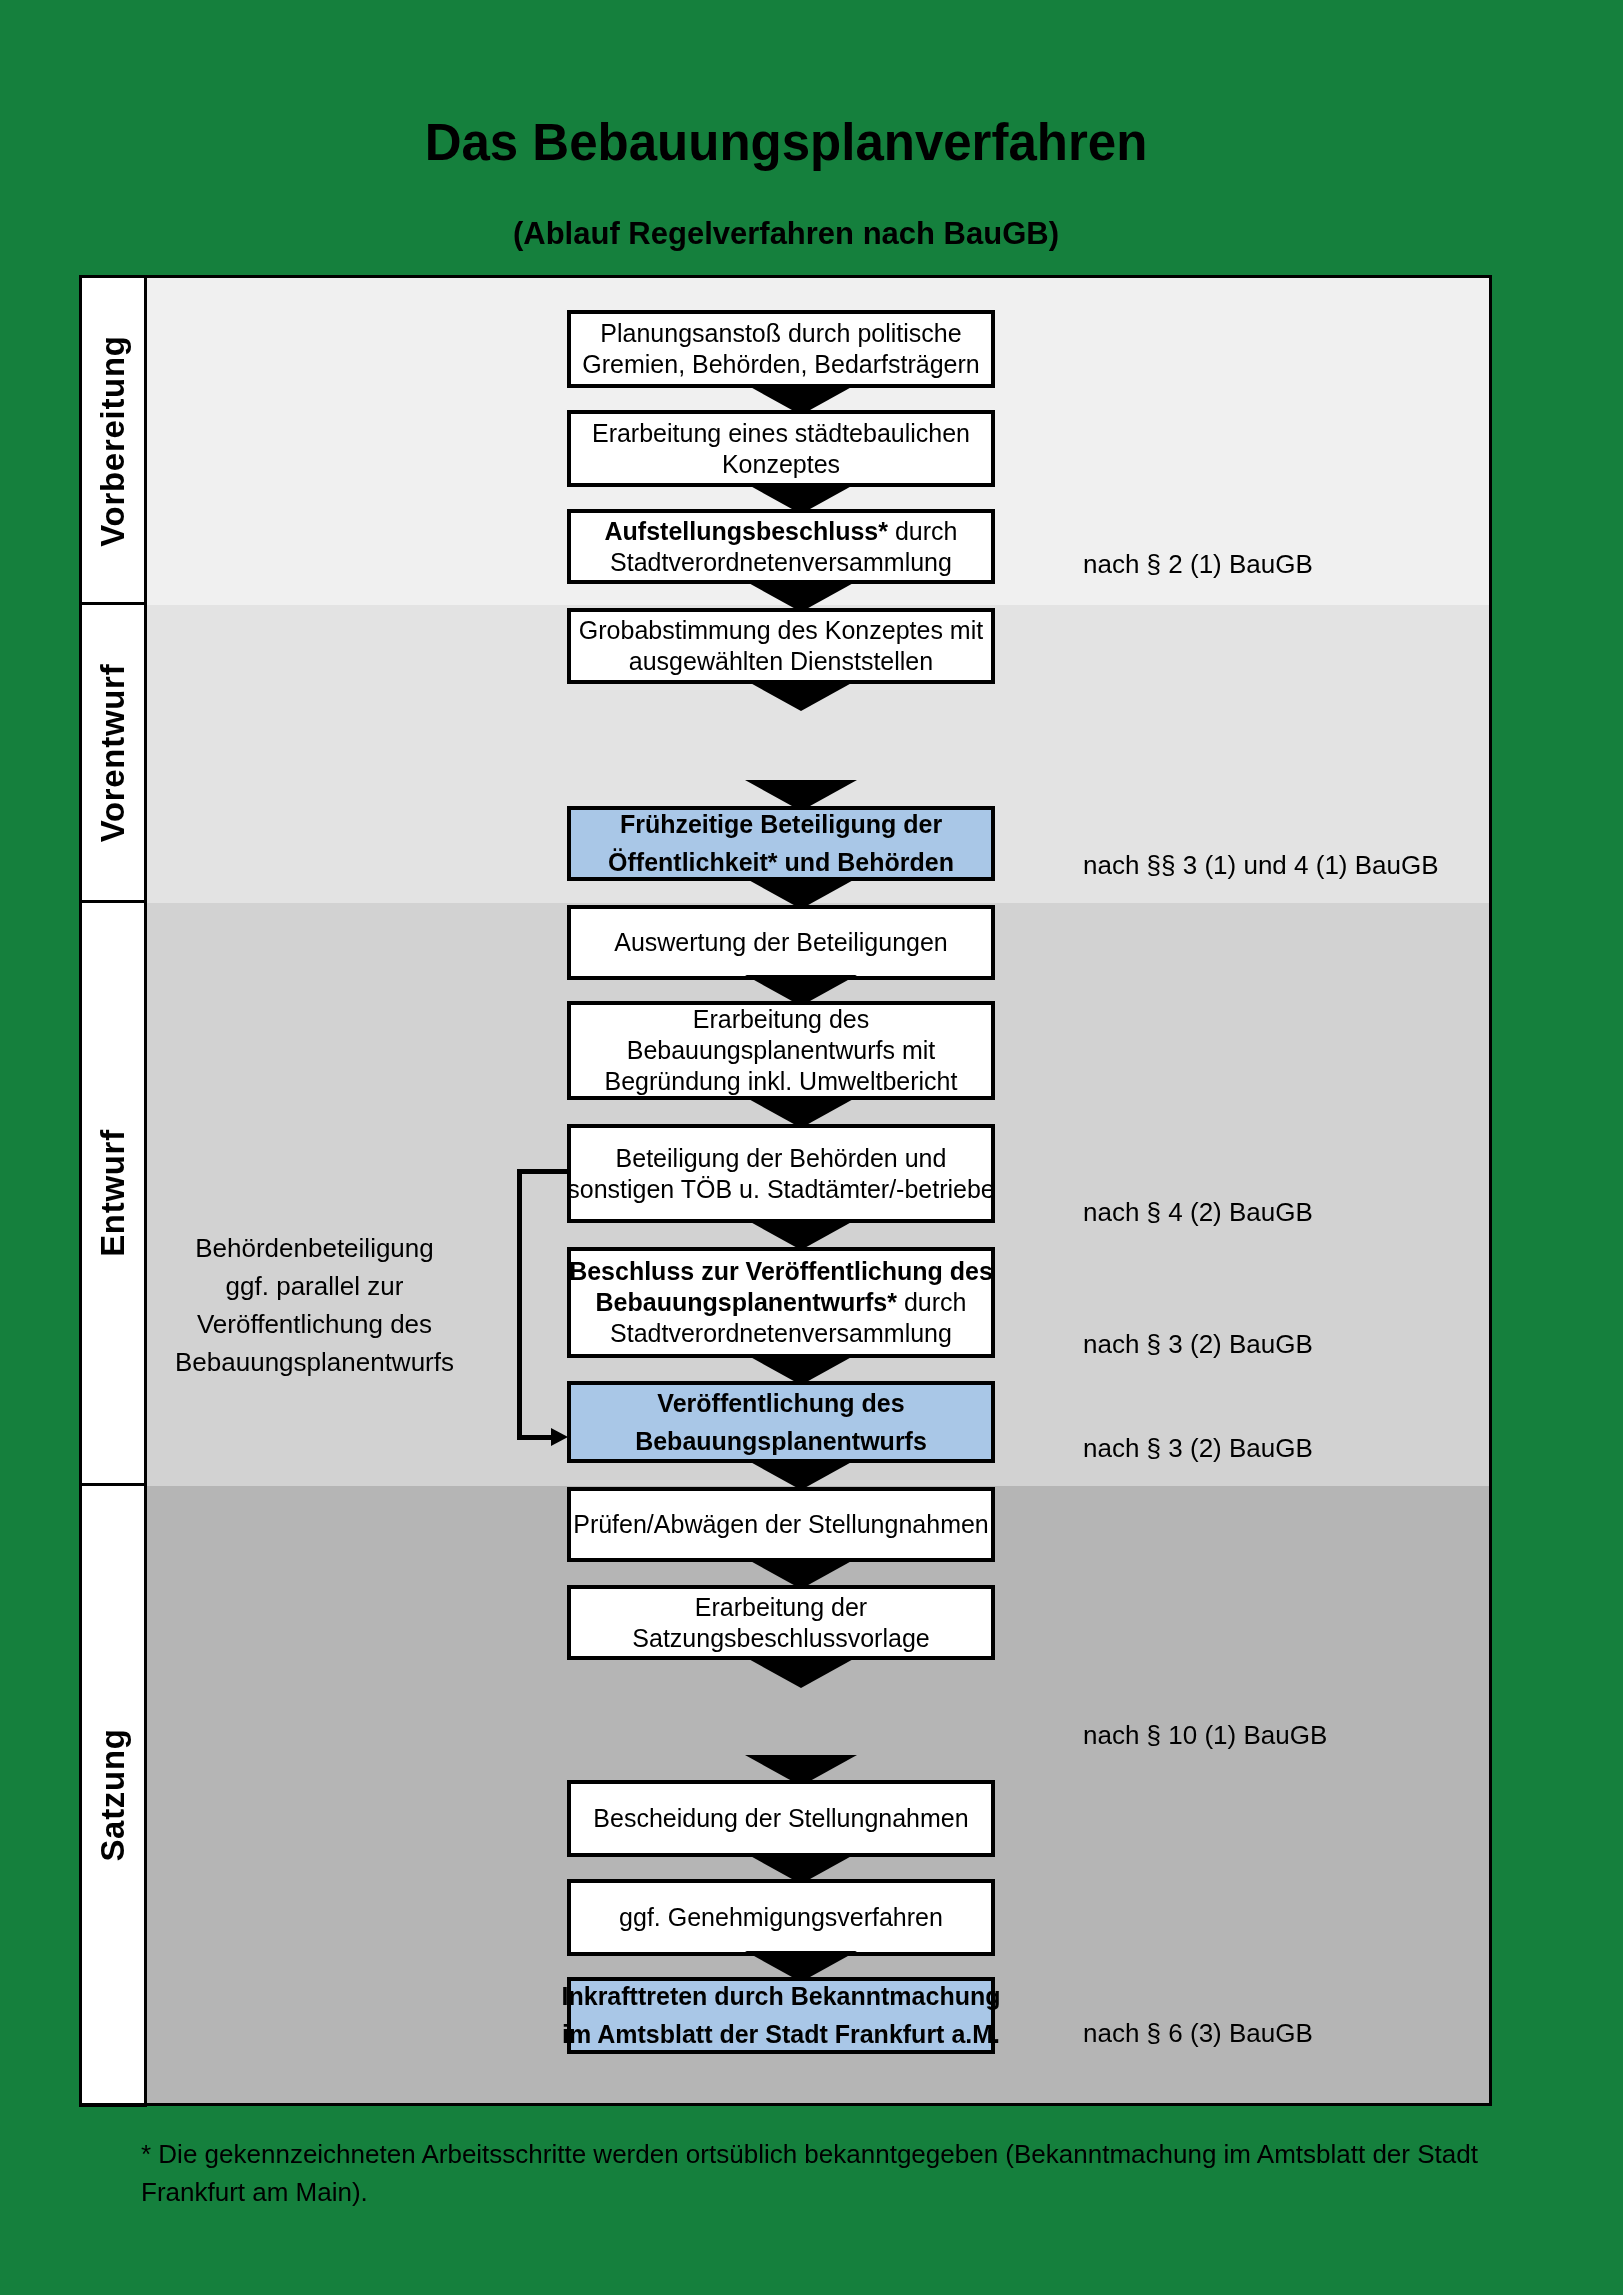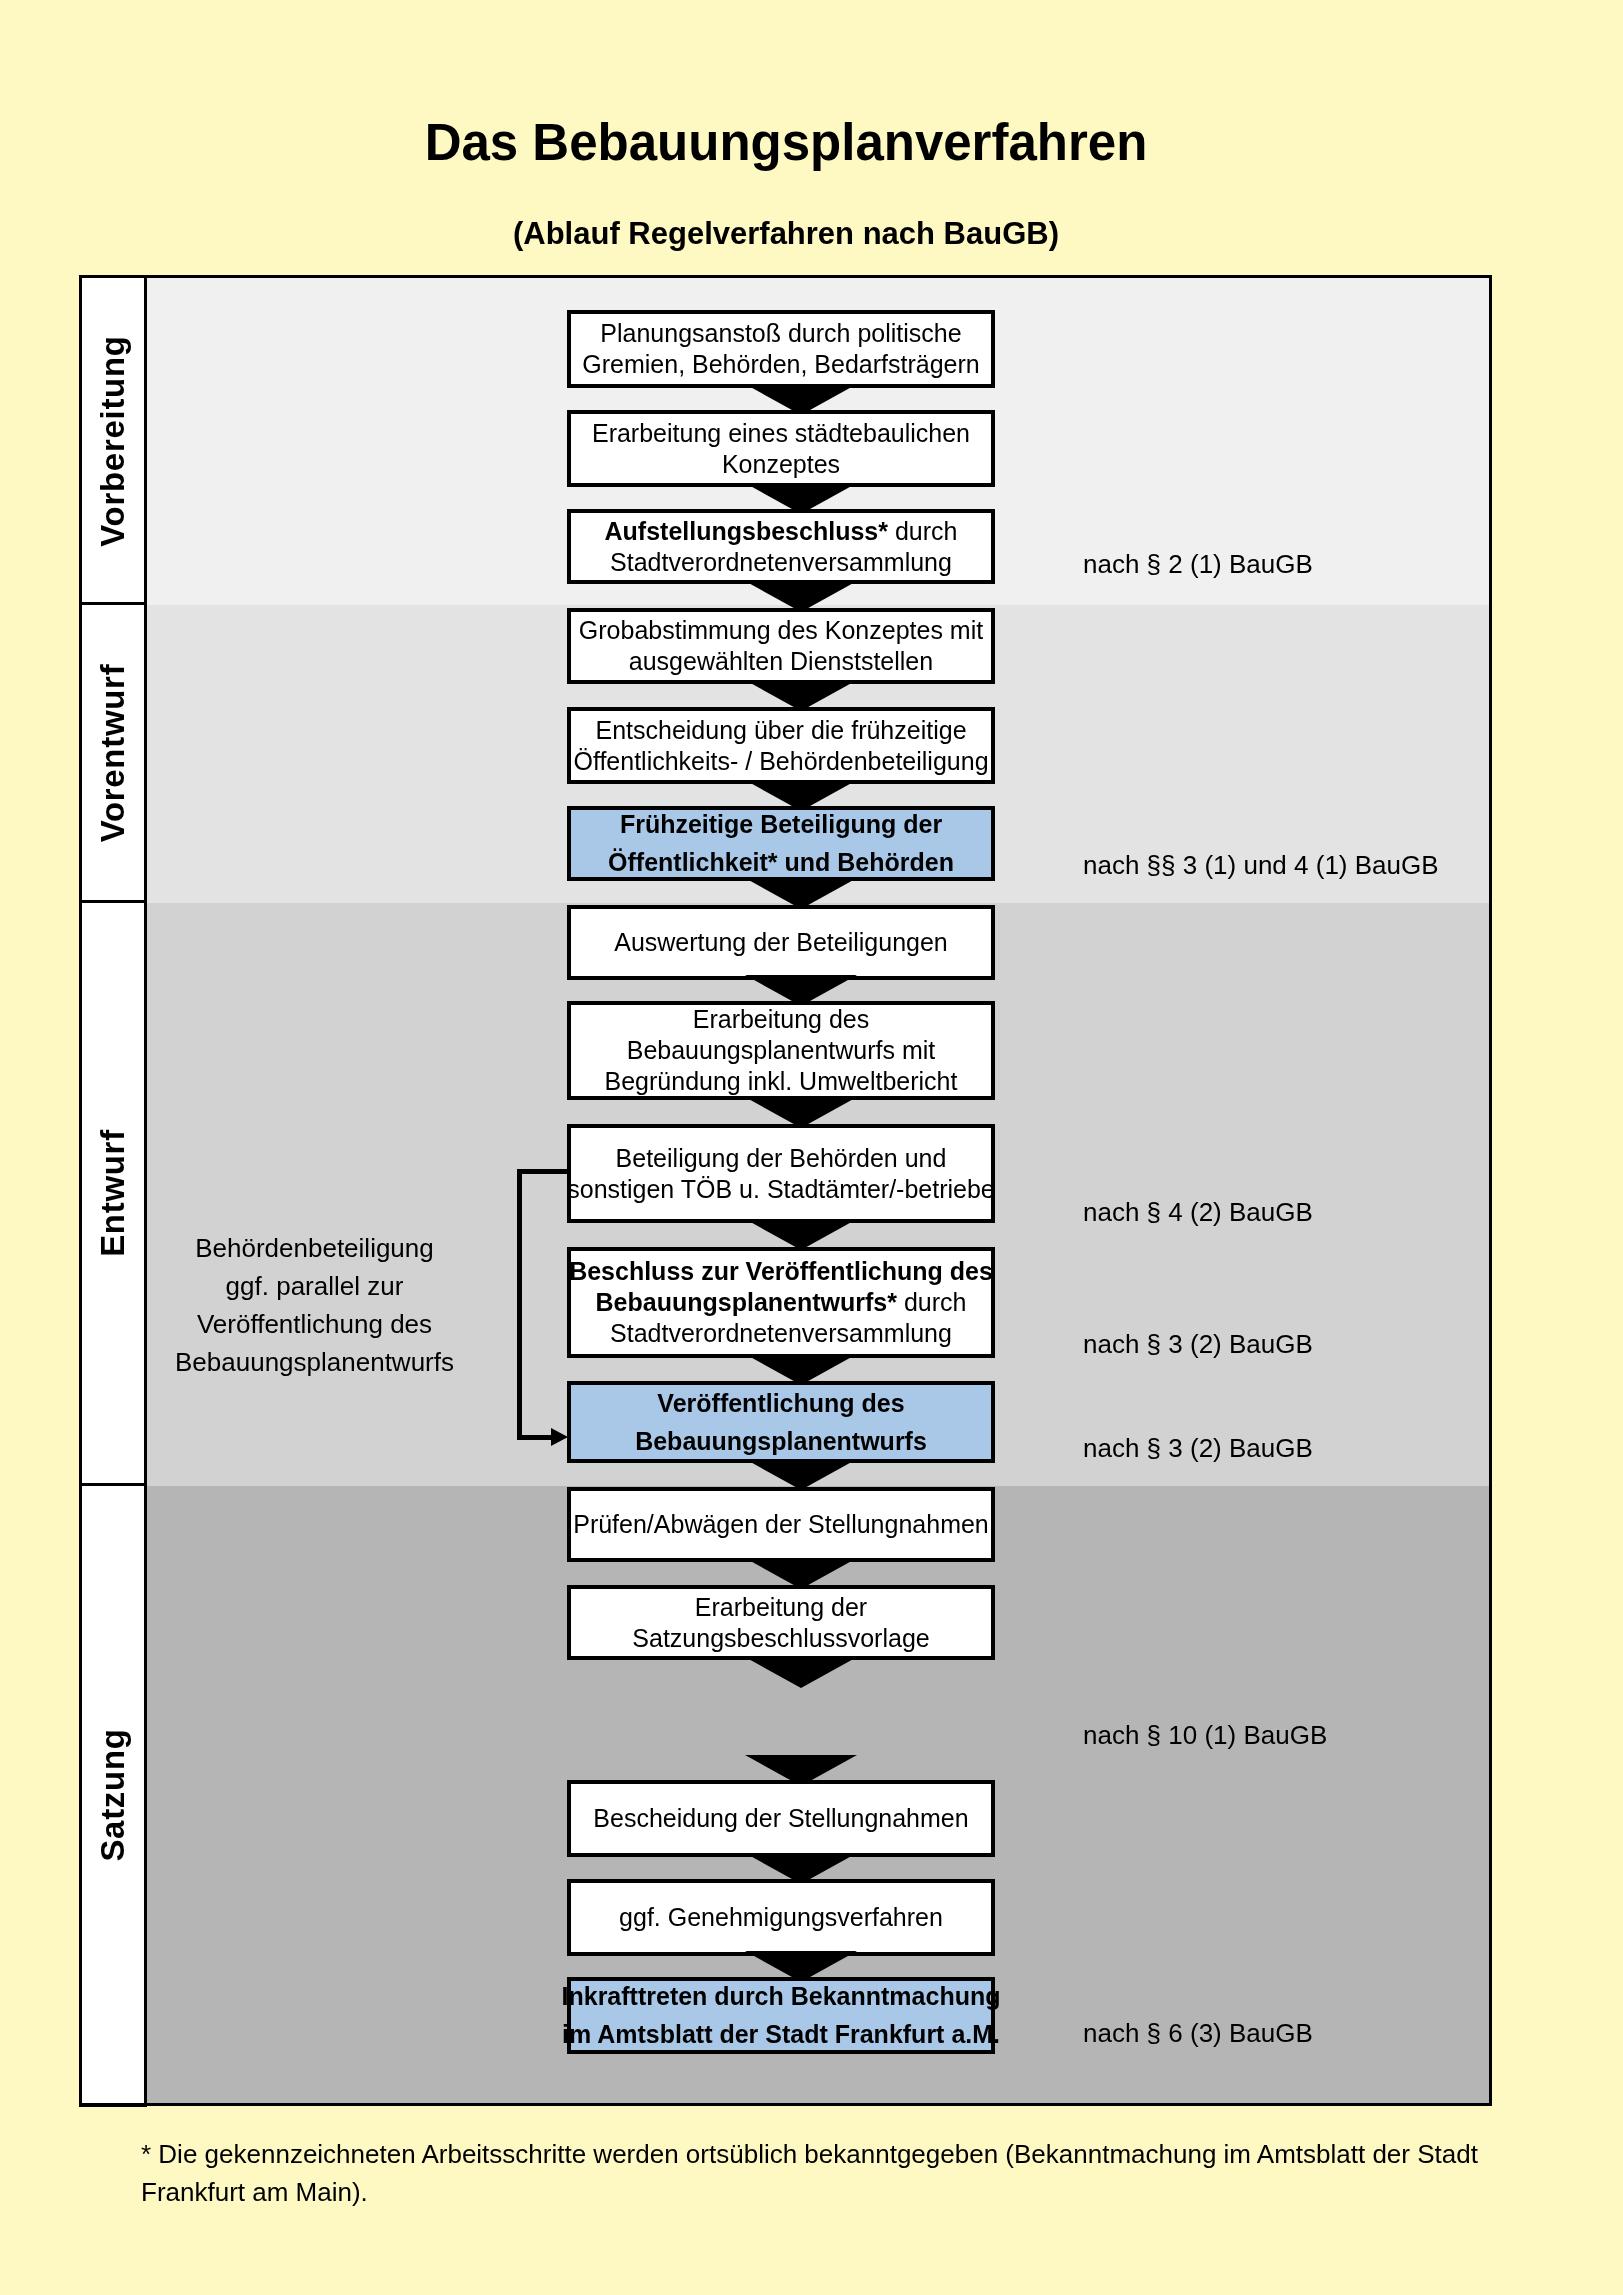--- a/index.html
+++ b/index.html
@@ -1,21 +1,21 @@
 <!DOCTYPE html>
 <html lang="de" style="--hl: #a9c7e7; --band0: #f0f0f0; --band1: #e3e3e3; --band2: #d2d2d2; --band3: #b5b5b5;font-size:10.5px"><head>
 <meta charset="utf-8">
 <style>
   :root{
     --hl:#a9c7e7;
     --band0:#f0f0f0; --band1:#e3e3e3; --band2:#d2d2d2; --band3:#b5b5b5;
   }
   *{box-sizing:border-box; margin:0; padding:0;}
   body{background:#ffffff; font-family:"Liberation Sans", sans-serif; color:#000;}
-  .page{position:relative; width:1623px; height:2295px; background:#fef9c3; overflow:hidden;}
+  .page{position:relative; width:1623px; height:2295px; background:#15803d; overflow:hidden;}
 
   .title{position:absolute; left:79px; top:113px; width:1414px; text-align:center;
          font-size:51px; font-weight:bold;}
   .subtitle{position:absolute; left:79px; top:216px; width:1414px; text-align:center;
          font-size:31px; font-weight:bold;}
 
   
   .band{position:absolute; left:147px; width:1343px;}
   .band0{top:277px; height:329px; background:var(--band0);}
   .band1{top:605px; height:298px; background:var(--band1);}
@@ -122,24 +122,20 @@
     <div class="bline"><span class="b"></span><span>Stadtverordnetenversammlung</span></div>
   </div>
   <div class="arrow" style="top:581px"></div>
 
   <div class="box" style="top:608px;height:76px">
     <div class="bline"><span class="b"></span><span>Grobabstimmung des Konzeptes mit</span></div>
     <div class="bline"><span class="b"></span><span>ausgewählten Dienststellen</span></div>
   </div>
   <div class="arrow" style="top:680px"></div>
 
-  <div class="box" style="top:707px;height:77px">
-    <div class="bline"><span class="b"></span><span>Entscheidung über die frühzeitige</span></div>
-    <div class="bline"><span class="b"></span><span>Öffentlichkeits- / Behördenbeteiligung</span></div>
-  </div>
   <div class="arrow" style="top:780px"></div>
 
   <div class="box blue" style="top:806px;height:75px">
     <div class="bline"><span class="b">Frühzeitige Beteiligung der</span><span></span></div>
     <div class="bline"><span class="b">Öffentlichkeit* und Behörden</span><span></span></div>
   </div>
   <div class="arrow" style="top:878px"></div>
 
   <div class="box" style="top:905px;height:75px">
     <div class="bline"><span class="b"></span><span>Auswertung der Beteiligungen</span></div>

